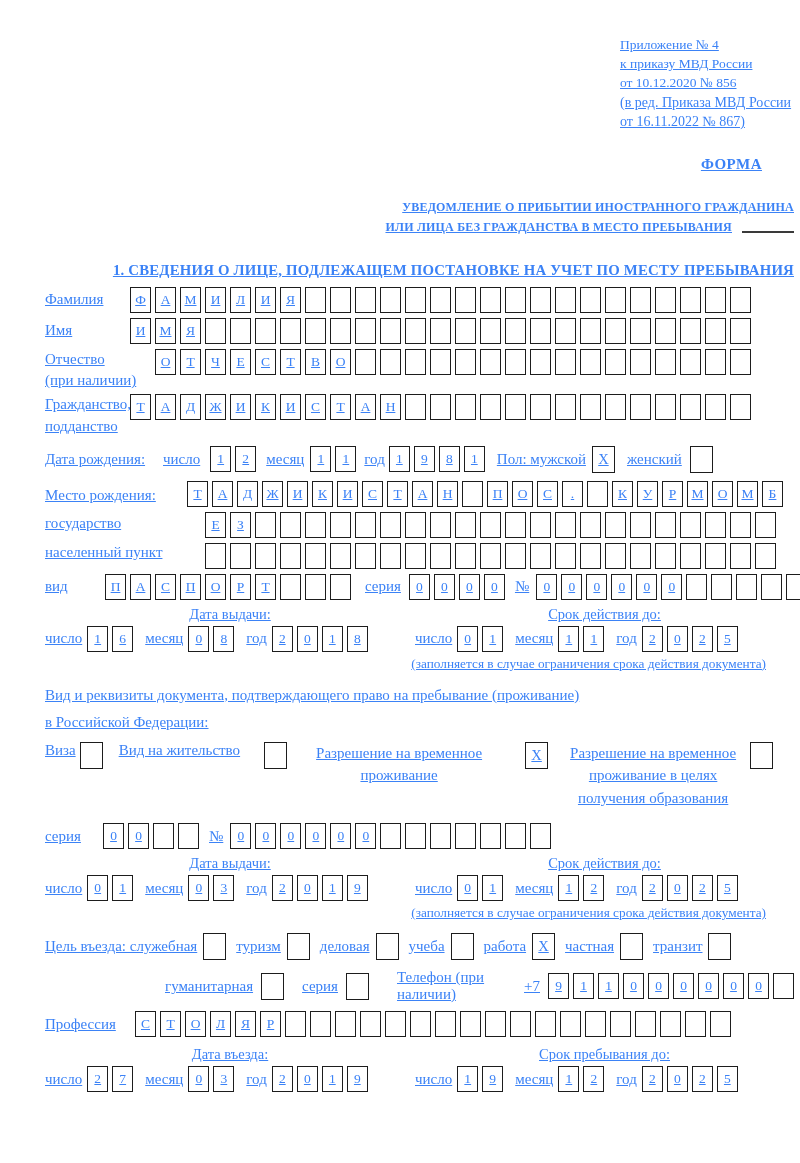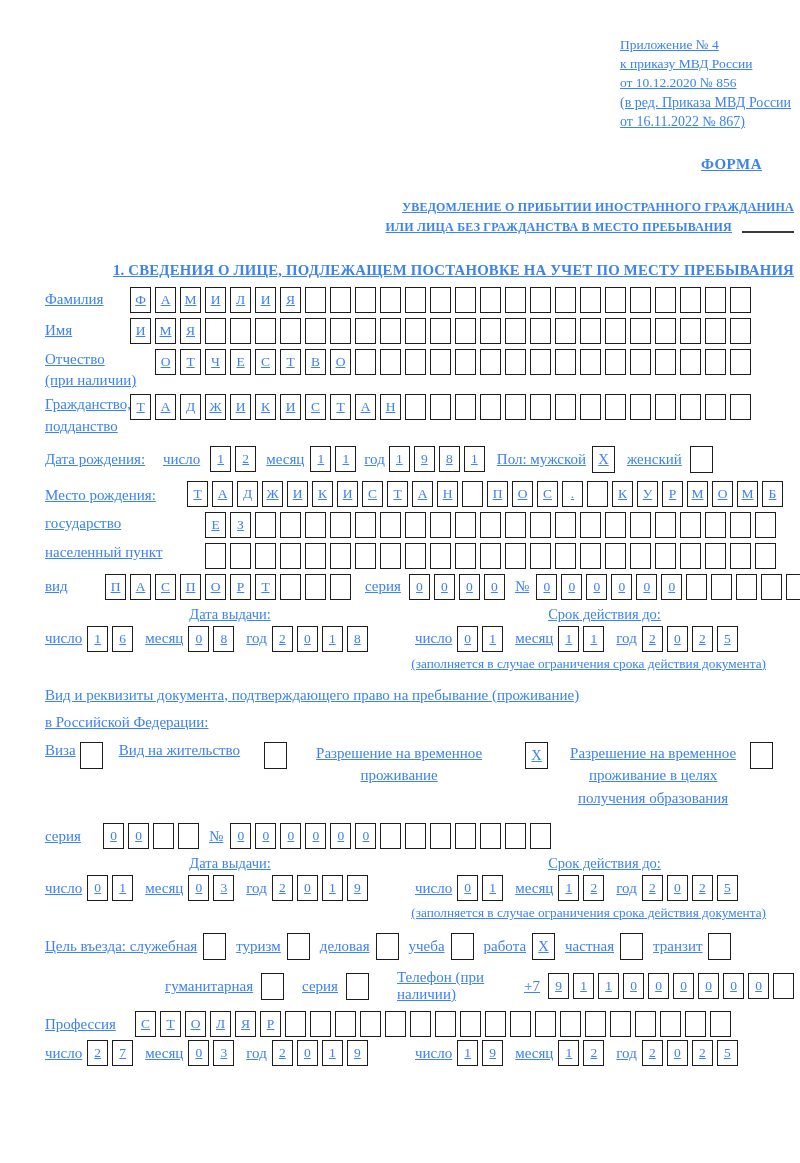--- a/index.html
+++ b/index.html
@@ -551,20 +551,24 @@
         <span class="cell"></span>
         <span class="cell"></span>
         <span class="cell"></span>
         <span class="cell"></span>
         <span class="cell"></span>
         <span class="cell"></span>
         <span class="cell"></span>
       </span>
   </div>
 
+  <div class="date-heads" style="margin-top:9px;">
+    <div class="dh-left">Дата въезда:</div>
+    <div class="dh-right">Срок пребывания до:</div>
+  </div>
   <div class="date-line">
     <div class="dgroup dg-left">
       <span class="dl">число</span>
       <span class="cells">
           <span class="cell">2</span>
           <span class="cell">7</span>
         </span>
       <span class="dl2">месяц</span>
       <span class="cells">
           <span class="cell">0</span>

